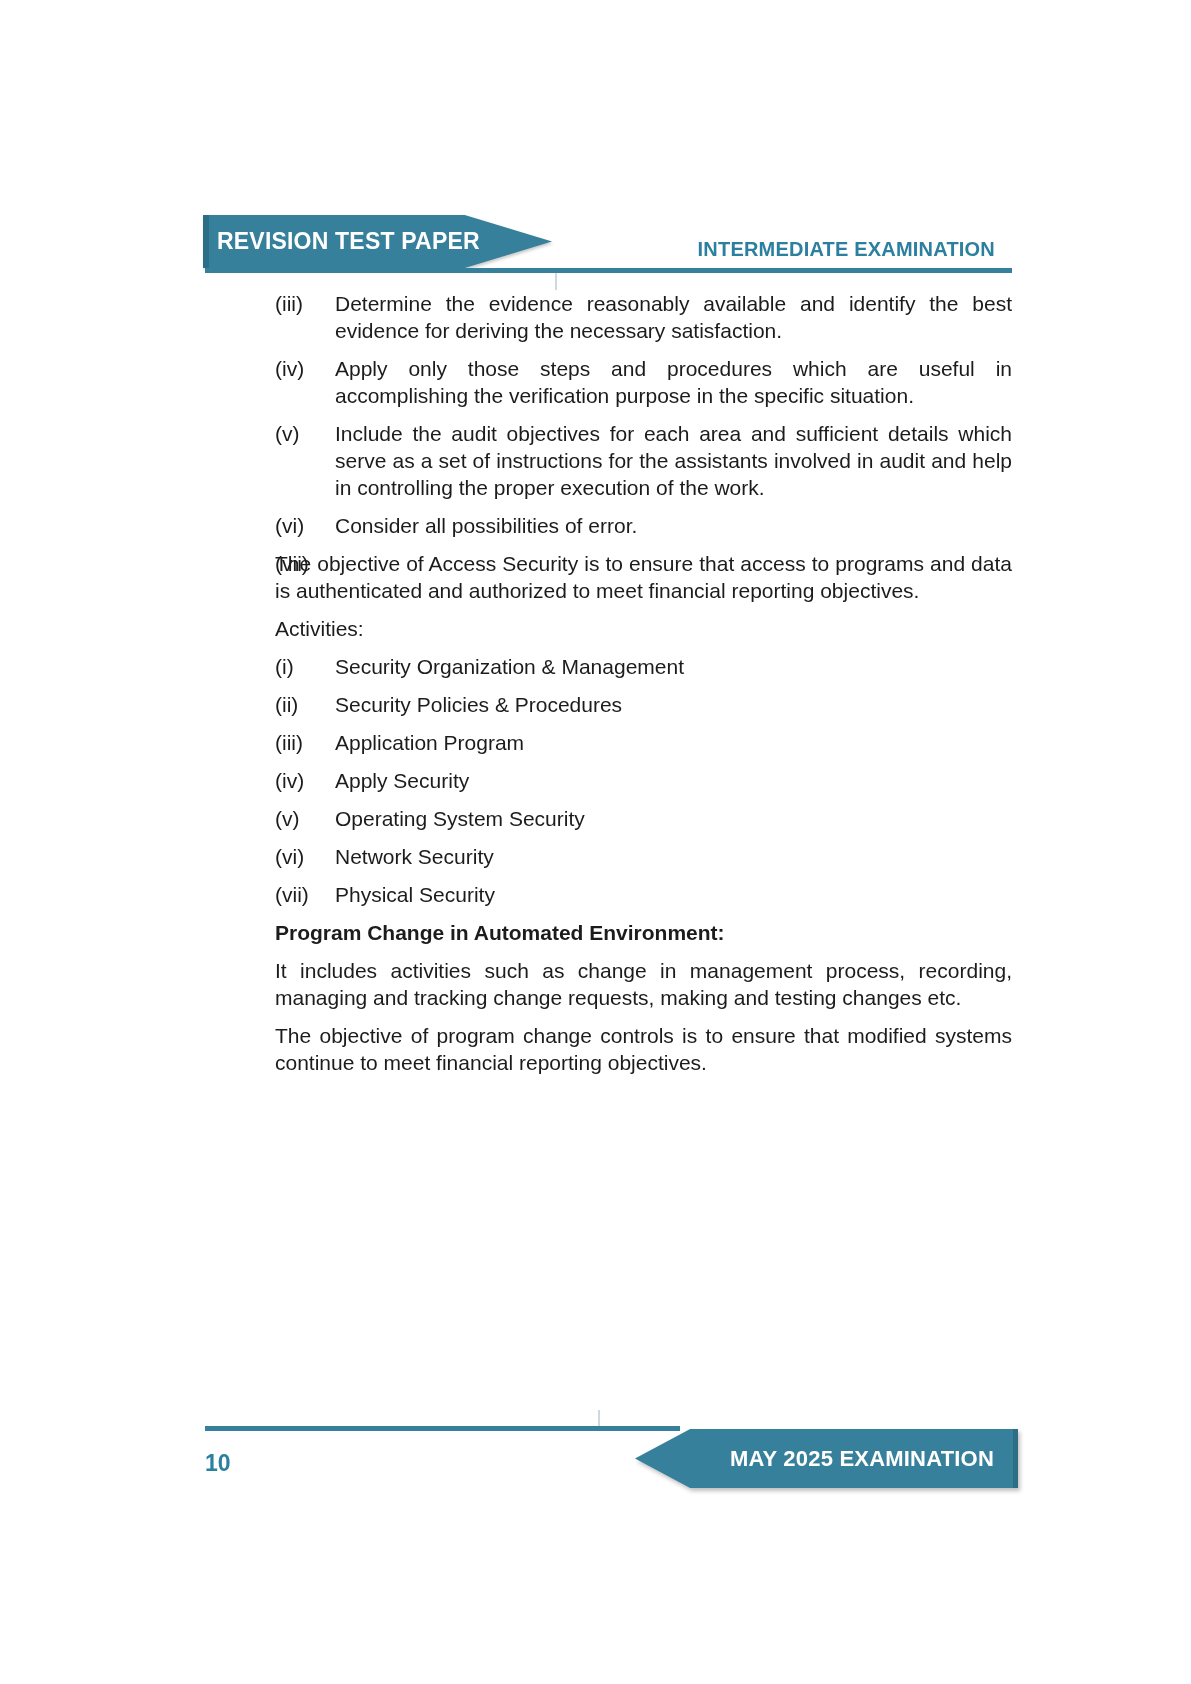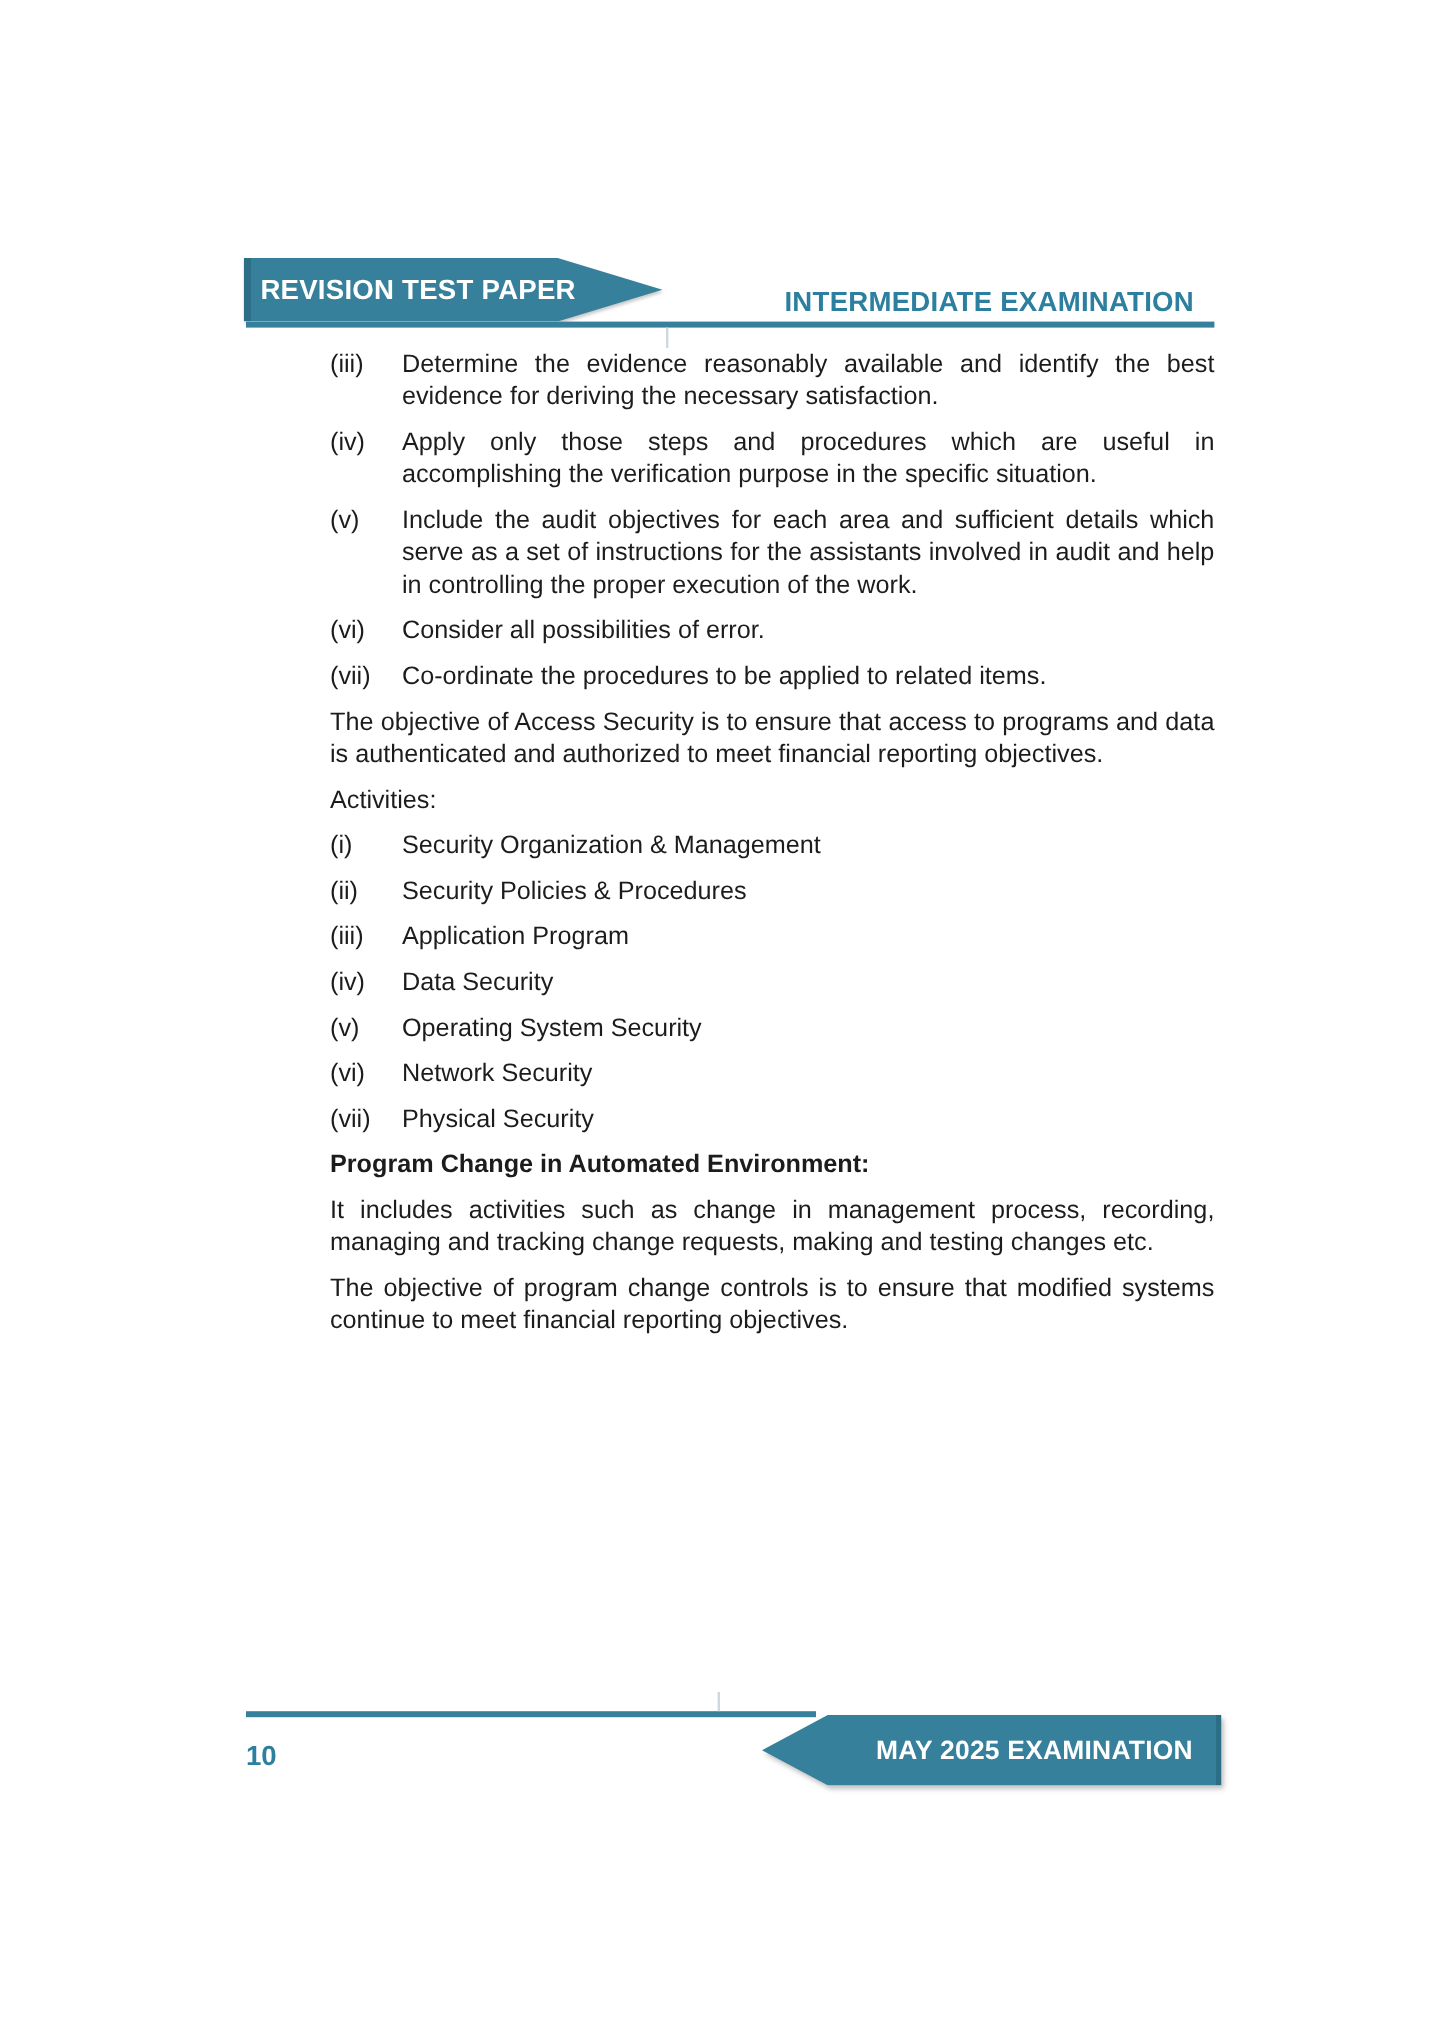--- a/index.html
+++ b/index.html
@@ -18,21 +18,21 @@
     width:349px;height:53px;
     background:linear-gradient(to right,#2d6e87 0 6px,#36809c 6px);
     clip-path:polygon(0 0,75% 0,100% 50%,75% 100%,0 100%);
     display:flex;align-items:center;
     padding-left:14px;box-sizing:border-box;
     color:#ffffff;font-weight:700;font-size:23px;letter-spacing:.2px;
   }
   .hdr-banner-wrap{position:absolute;left:0;top:0;filter:drop-shadow(1px 2px 1.5px rgba(100,100,100,.35));}
   .hdr-title{
     position:absolute;right:196px;top:238px;
-    color:#2c7f9e;font-weight:700;font-size:23px;letter-spacing:.2px;
+    color:#2c7f9e;font-weight:700;font-size:20px;letter-spacing:.2px;
     white-space:nowrap;
   }
   .hdr-rule{position:absolute;left:205px;top:268px;width:807px;height:5px;background:#36809c;}
   .hdr-tick{position:absolute;left:555px;top:273px;width:2px;height:17px;background:#ccdae0;}
   
   .content{
     position:absolute;left:205px;top:290px;width:807px;
     font-size:21px;line-height:27px;
   }
   .hang-item{position:relative;padding-left:130px;margin:0 0 11px 0;text-align:justify;}
@@ -85,21 +85,20 @@
     <div class="hang-item">
       <span class="num">(v)</span>
       <span>Include the audit objectives for each area and sufficient details which serve as a set of instructions for the assistants involved in audit and help in controlling the proper execution of the work.</span>
     </div>
     <div class="hang-item">
       <span class="num">(vi)</span>
       <span>Consider all possibilities of error.</span>
     </div>
     <div class="hang-item">
       <span class="num">(vii)</span>
-      <span>Co-ordinate the procedures to be applied to related items.</span>
     </div>
 
 
     <p class="para">The objective of Access Security is to ensure that access to programs and data is authenticated and authorized to meet financial reporting objectives.</p>
 
     <div class="label-line">Activities:</div>
 
     <div class="hang-item">
       <span class="num">(i)</span>
       <span>Security Organization &amp; Management</span>
@@ -107,21 +106,21 @@
     <div class="hang-item">
       <span class="num">(ii)</span>
       <span>Security Policies &amp; Procedures</span>
     </div>
     <div class="hang-item">
       <span class="num">(iii)</span>
       <span>Application Program</span>
     </div>
     <div class="hang-item">
       <span class="num">(iv)</span>
-      <span>Data Security</span>
+      <span>Apply Security</span>
     </div>
     <div class="hang-item">
       <span class="num">(v)</span>
       <span>Operating System Security</span>
     </div>
     <div class="hang-item">
       <span class="num">(vi)</span>
       <span>Network Security</span>
     </div>
     <div class="hang-item">

